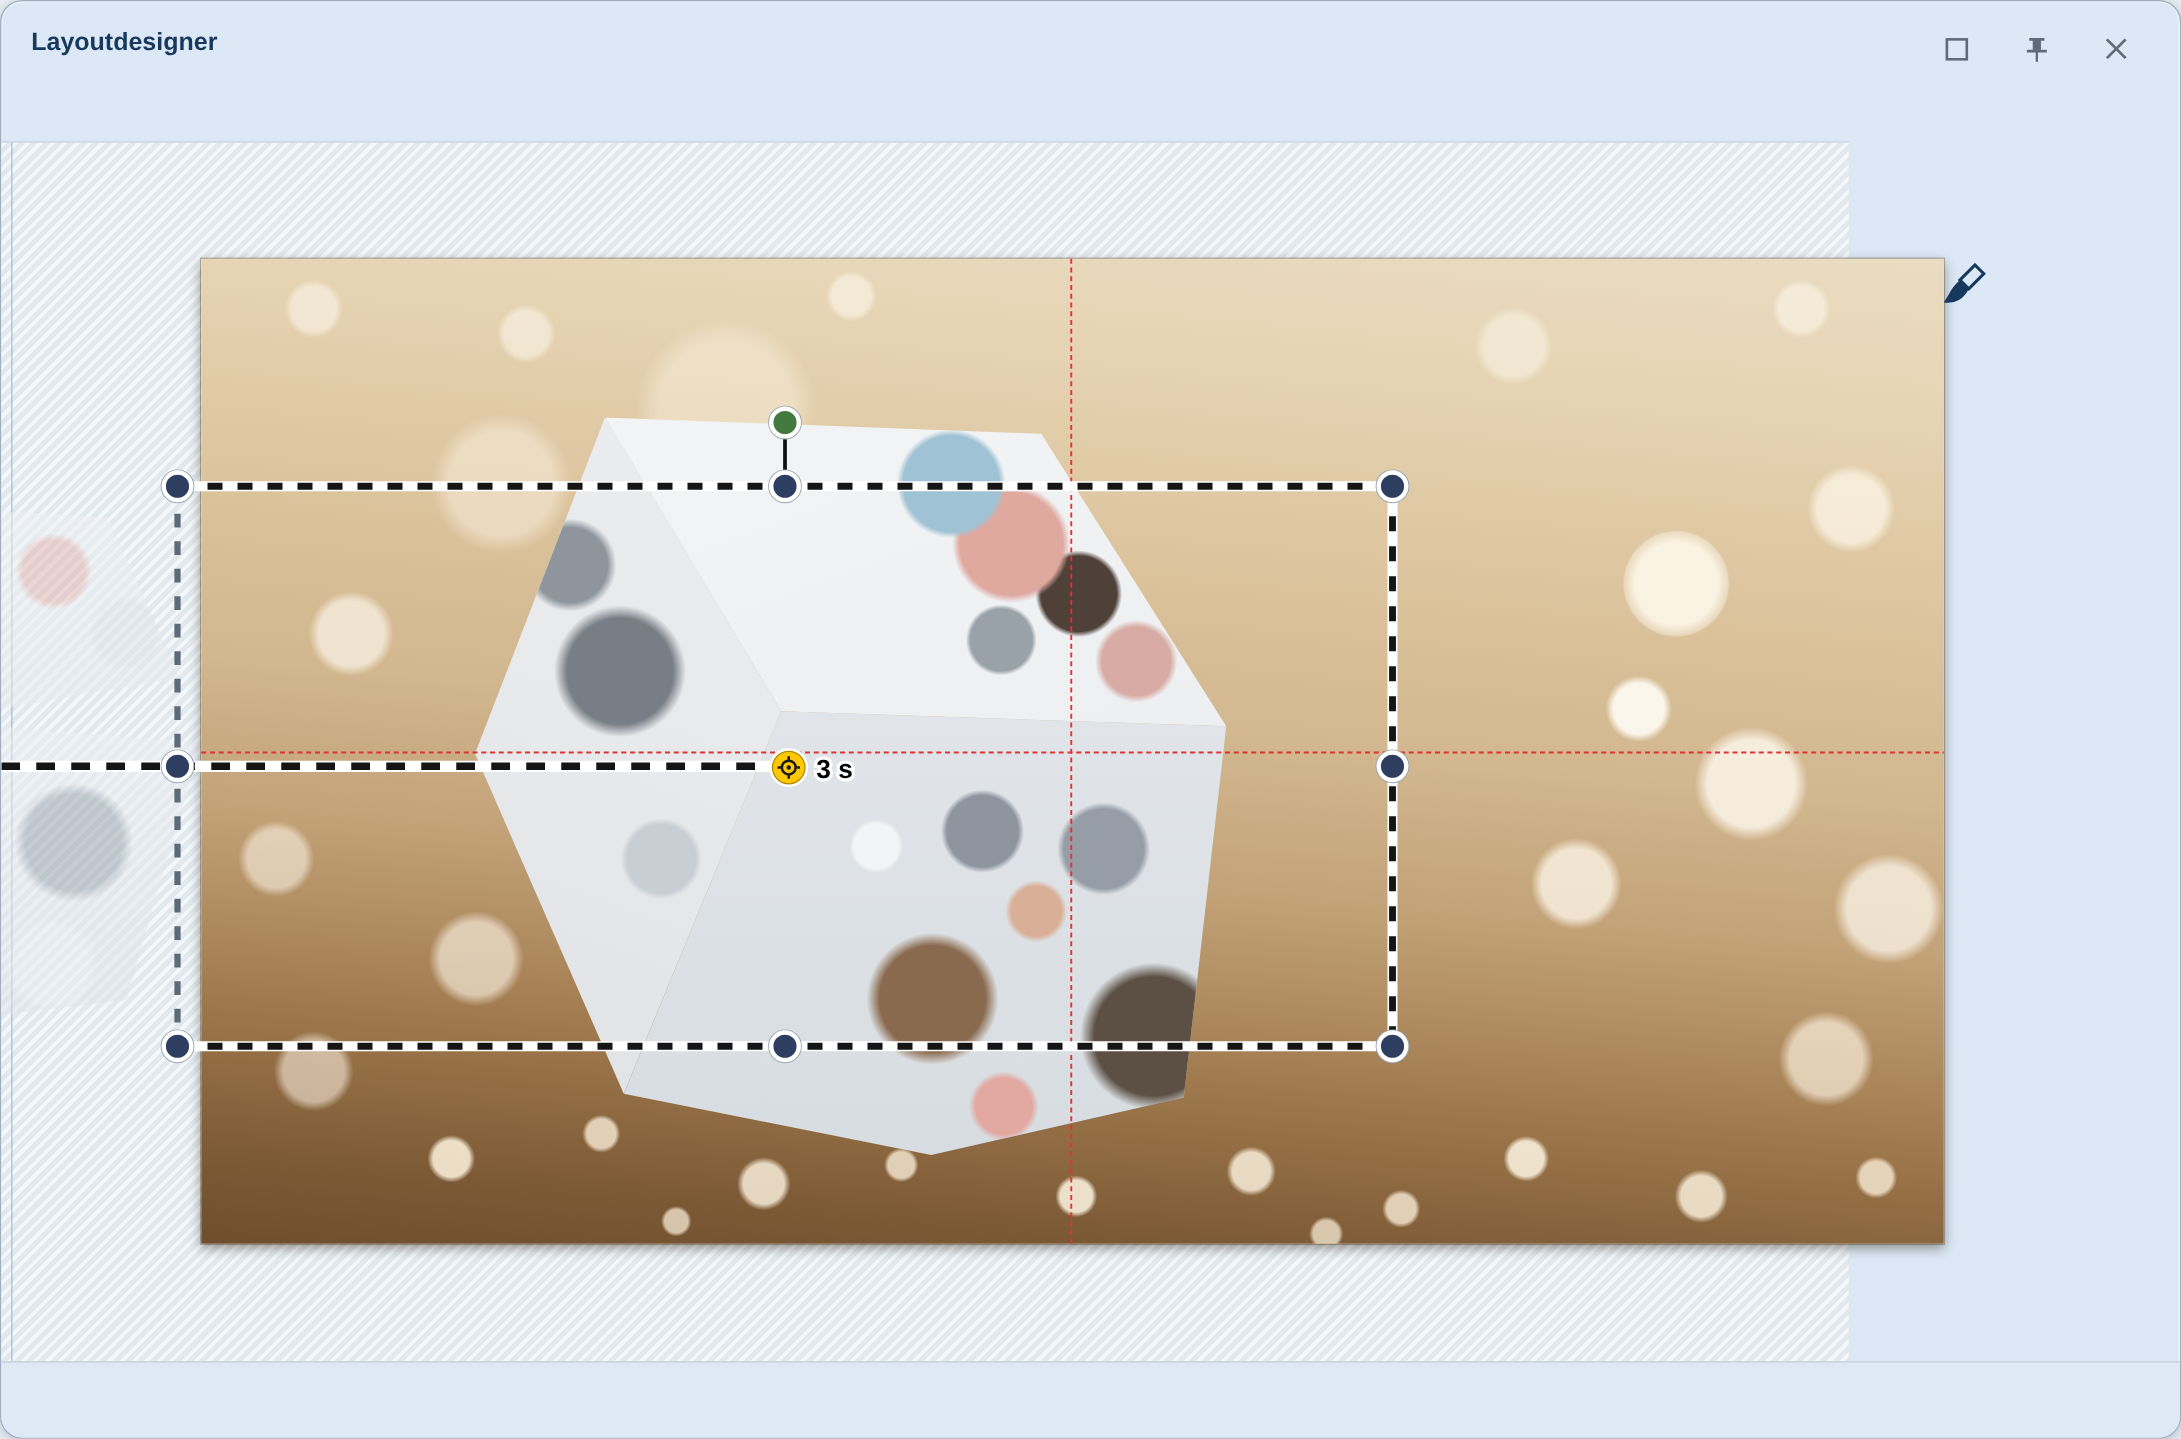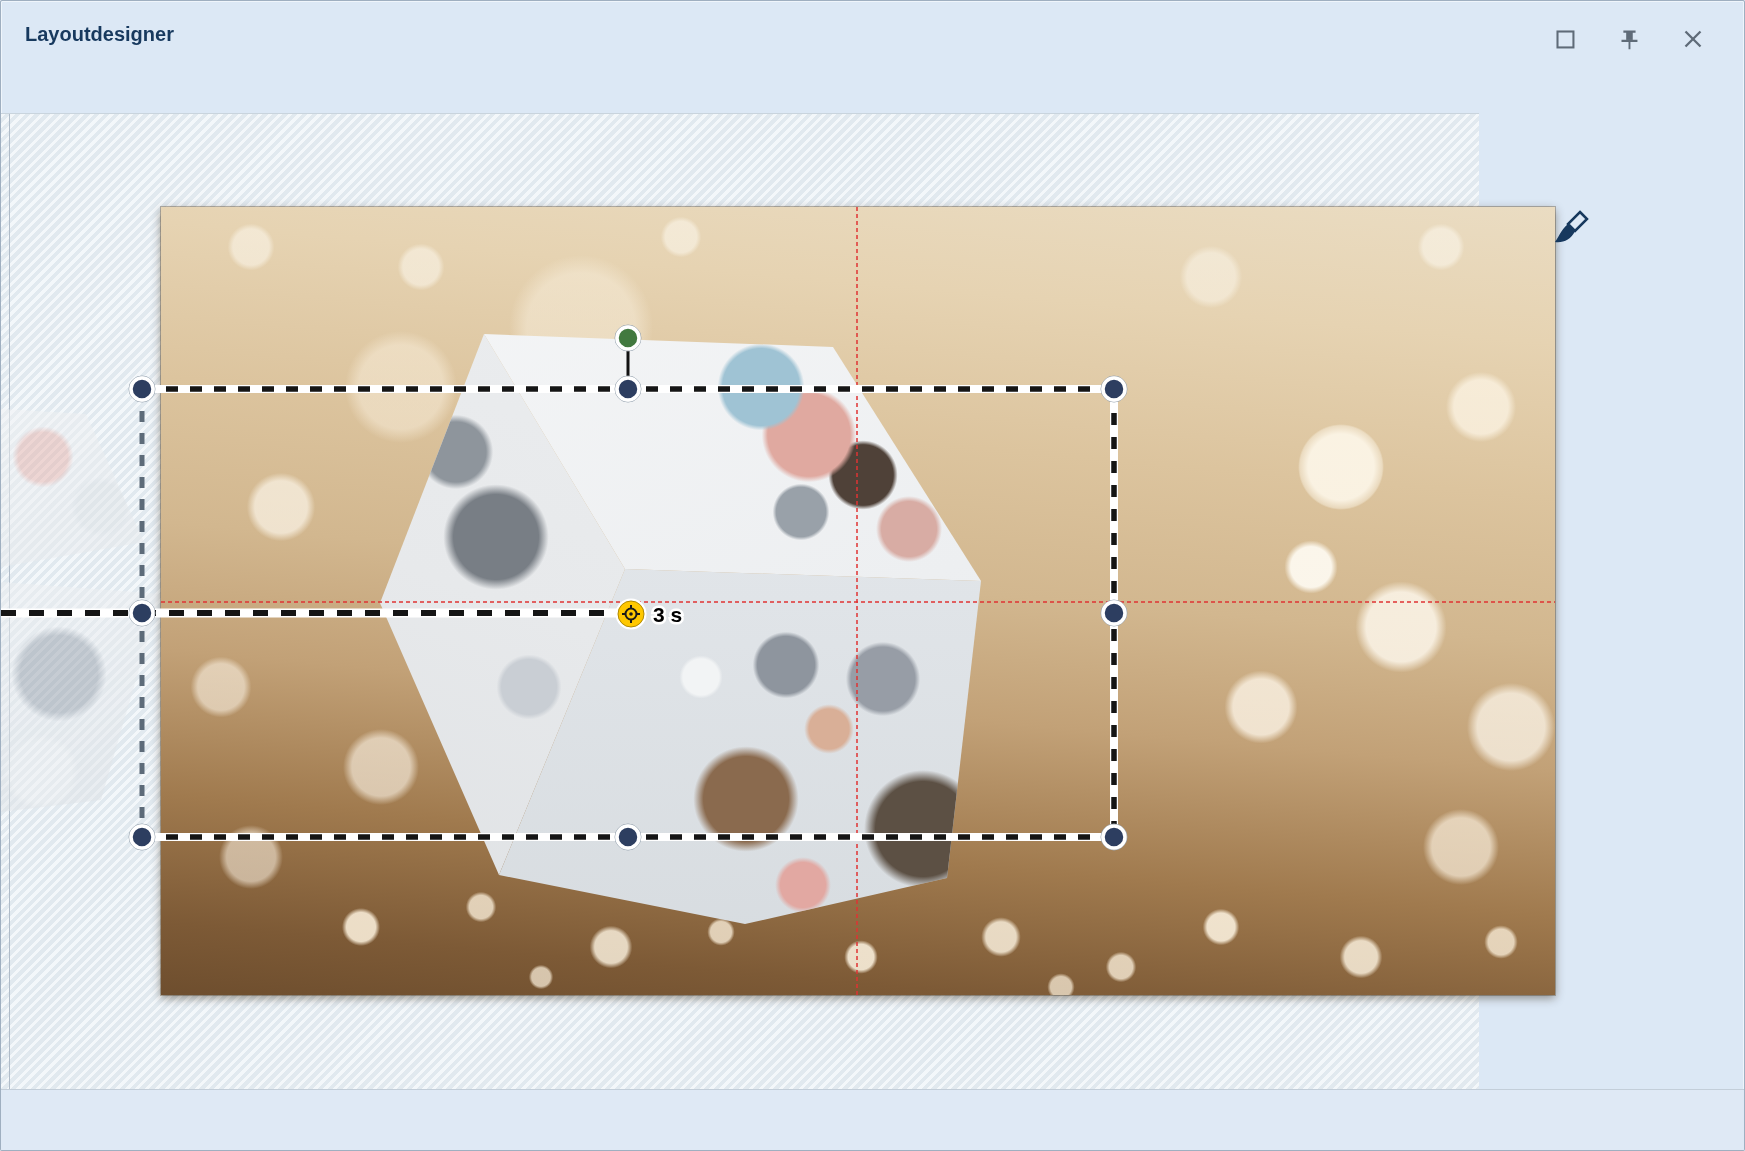--- a/index.html
+++ b/index.html
@@ -1,18 +1,18 @@
 <!DOCTYPE html>
 <html><head>
 <meta charset="utf-8">
 <style>
   html,body{margin:0;padding:0;background:#e7ecf2;font-family:"Liberation Sans",sans-serif;}
   *{box-sizing:border-box;}
   .window{position:relative;width:1745px;height:1151px;background:#dce8f5;border:1px solid #9fafc0;
-    border-radius:2px;overflow:hidden;box-shadow:0 2px 8px rgba(60,80,100,.25), inset 0 0 0 1px rgba(255,255,255,.55);}
+    border-radius:18px;overflow:hidden;box-shadow:0 2px 8px rgba(60,80,100,.25), inset 0 0 0 1px rgba(255,255,255,.55);}
   .titlebar{position:absolute;left:0;top:0;width:100%;height:56px;}
   .title{position:absolute;left:24px;top:22px;font-size:20px;font-weight:bold;color:#17395e;}
   .winbtn{position:absolute;top:20px;width:36px;height:36px;display:flex;align-items:center;justify-content:center;cursor:pointer;}
   .toolbar{position:absolute;left:0;top:56px;width:100%;height:56px;}
   .tbtn{position:absolute;top:63px;width:40px;height:40px;display:flex;align-items:center;justify-content:center;border-radius:7px;cursor:pointer;}
   .tbtn.selected{background:#2ea3dd;}
   .tsep{position:absolute;top:66px;width:1px;height:36px;background:#c3cdd6;}
   .caret{width:0;height:0;border-left:7px solid transparent;border-right:7px solid transparent;border-top:9px solid #17395e;}
   .zeit-label{position:absolute;left:537px;top:70px;font-size:21px;color:#17395e;}
   .zeit-input-wrap{position:absolute;left:662px;top:64px;width:150px;height:37px;}

